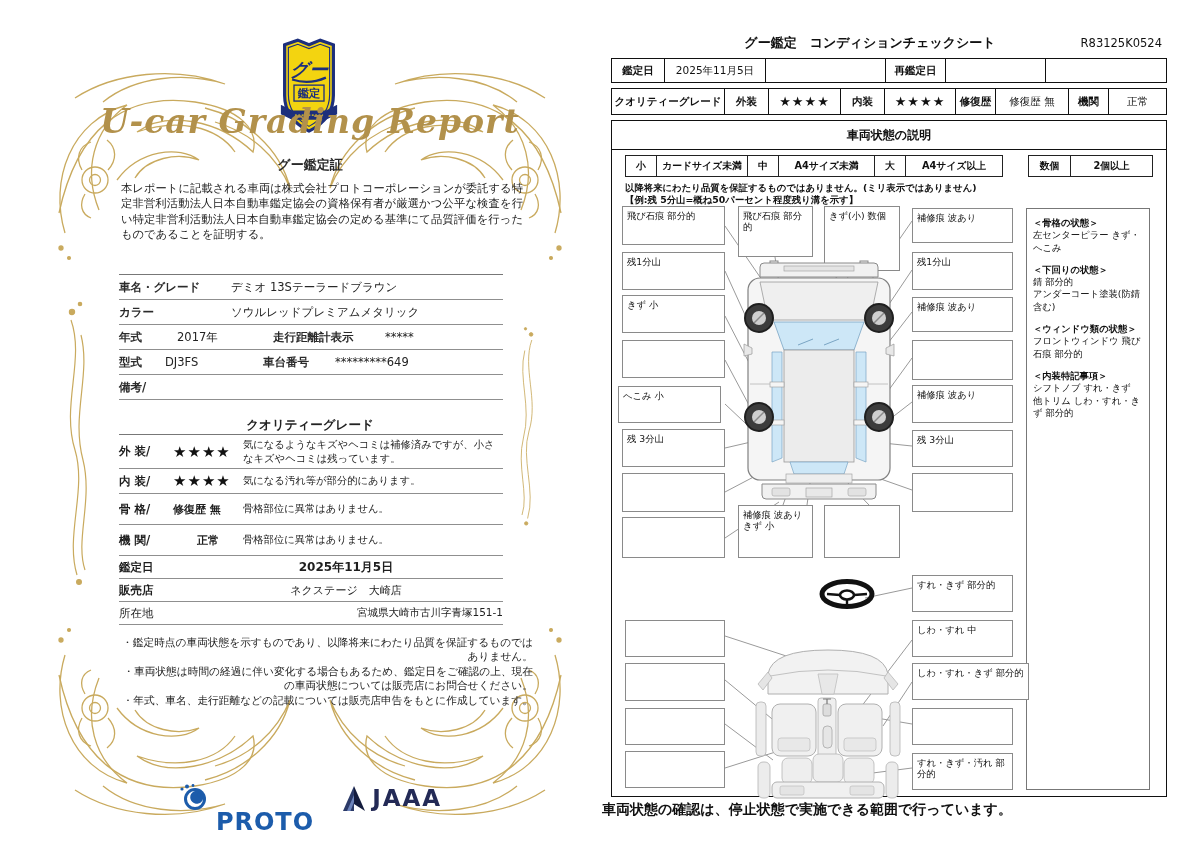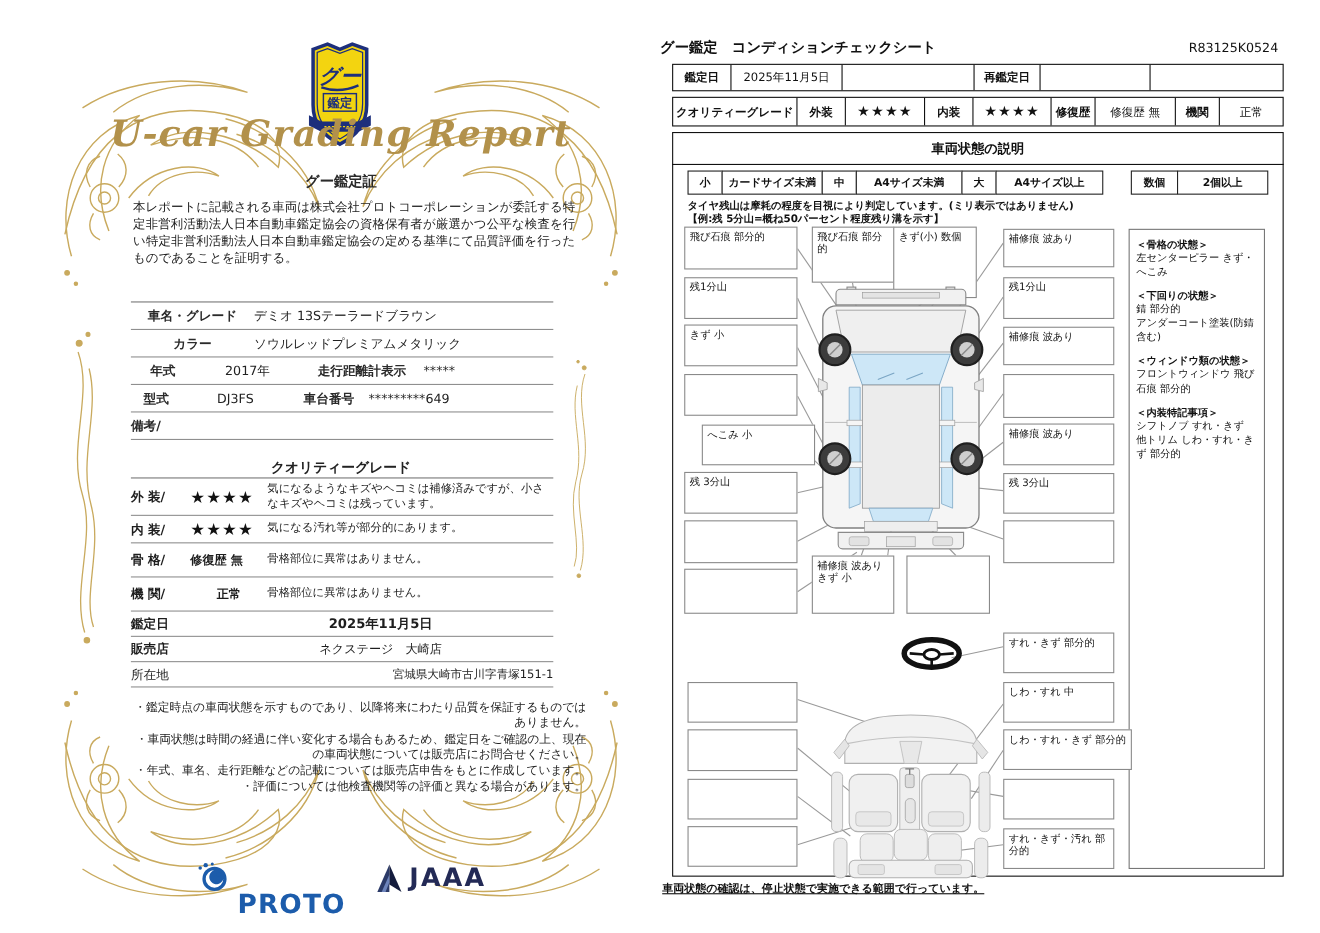--- a/index.html
+++ b/index.html
@@ -7,35 +7,35 @@
   .a{position:absolute;}
   
   #left-page{left:55px;top:30px;width:510px;height:812px;}
   .cert-title{top:72px;left:0;width:510px;text-align:center;
     font-family:"DejaVu Serif","Liberation Serif",serif;font-style:italic;font-weight:700;
     font-size:33px;color:#b2914b;letter-spacing:1px;}
   .cert-sub{top:126px;left:0;width:510px;text-align:center;font-size:13px;font-weight:700;color:#2a2a2a;}
   .intro{top:151px;left:66px;width:402px;font-size:11.3px;line-height:15.4px;text-align:justify;color:#222;}
   .sec-title{left:0;width:510px;text-align:center;font-size:12.5px;font-weight:700;color:#222;}
   .ltable{left:64px;width:384px;border-top:1.3px solid #777;}
-  .lrow{display:flex;align-items:center;border-bottom:1px solid #8f8f8f;min-height:24px;font-size:11.5px;text-align:center;}
+  .lrow{display:flex;align-items:center;border-bottom:1px solid #8f8f8f;min-height:24px;font-size:11.5px;}
   .lrow .lab{font-weight:700;color:#2a2a2a;}
   .lrow .val{color:#222;}
   .grow{display:flex;align-items:center;border-bottom:1px solid #8f8f8f;font-size:11.5px;padding:3px 0;}
   .stars{font-size:15px;letter-spacing:1px;color:#111;font-weight:700;}
   .gdesc{font-size:10.3px;line-height:13.5px;color:#222;flex:1;}
   .meta-row{display:flex;align-items:center;border-bottom:1px solid #8f8f8f;height:22px;font-size:11.5px;}
   .notes{top:606px;left:66px;width:412px;font-size:10.7px;line-height:14.4px;color:#222;}
   .note-item{padding-left:12px;text-indent:-12px;text-align:right;}
   .logos{top:730px;left:0;width:510px;display:flex;justify-content:center;align-items:center;gap:26px;}
   .proto-txt{font-size:24px;font-weight:800;color:#1c5cab;letter-spacing:1px;margin-top:48px;}
   .jaaa-txt{font-size:23px;font-weight:800;color:#232a56;letter-spacing:2px;}
   
   #right-page{left:600px;top:30px;width:570px;height:812px;}
-  .r-title{top:4px;left:0;width:540px;font-size:13px;font-weight:700;color:#111;}
+  .r-title{top:4px;left:0;width:540px;text-align:center;font-size:13px;font-weight:700;color:#111;}
   .serial{top:6px;right:8px;font-size:11.5px;color:#111;}
   .tblrow{display:flex;border:1.2px solid #111;box-sizing:border-box;background:#fff;}
   .tblrow .c{border-right:1px solid #111;box-sizing:border-box;display:flex;align-items:center;
     justify-content:center;font-size:10.5px;color:#111;overflow:hidden;}
   .tblrow .c:last-child{border-right:none;}
   .c.b{font-weight:700;}
   .c.st{font-size:13px;font-weight:700;letter-spacing:1px;}
   .main-box{left:11px;top:90px;width:556px;height:677px;border:1.5px solid #111;box-sizing:border-box;}
   .box-head{left:11px;top:90px;width:556px;height:30px;line-height:30px;text-align:center;
     font-size:12px;font-weight:700;border-bottom:1.2px solid #111;box-sizing:border-box;color:#111;}
@@ -43,21 +43,21 @@
   .legend .lc{border:1px solid #222;box-sizing:border-box;margin-left:-1px;display:flex;
     align-items:center;justify-content:center;font-size:9.8px;font-weight:700;color:#111;background:#fff;}
   .legend .lc:first-child{margin-left:0;}
   .tnote{left:25px;font-size:9.4px;font-weight:600;line-height:11.5px;color:#111;}
   .lbox{border:1px solid #8a8a8a;background:#fff;box-sizing:border-box;font-size:9.3px;
     line-height:11px;padding:3px 4px;color:#111;}
   .sumbox{left:426px;top:178px;width:124px;height:582px;border:1px solid #777;box-sizing:border-box;
     background:#fff;padding:8px 6px;font-size:9.3px;line-height:12.3px;color:#111;}
   .sum-h{font-weight:600;margin-top:10px;}
   .sum-h:first-child{margin-top:0;}
-  .r-footer{left:2px;top:771px;font-size:10px;font-weight:600;color:#111;text-decoration:underline;}
+  .r-footer{left:2px;top:771px;font-size:14px;font-weight:600;color:#111;}
   svg{display:block;}
 </style>
 </head>
 <body>
 
 <div id="left-page" class="a">
 
   <svg class="a" style="left:0;top:0" width="510" height="812" viewBox="0 0 510 812">
     <defs>
       <g id="corner" stroke="#c9aa5e" fill="none" stroke-width="1.3">
@@ -164,21 +164,20 @@
     <div class="meta-row">
       <span class="lab" style="width:70px;font-weight:400">所在地</span>
       <span style="flex:1;text-align:right;font-size:10.5px">宮城県大崎市古川字青塚151-1</span>
     </div>
   </div>
 
   <div class="a notes">
     <div class="note-item">・鑑定時点の車両状態を示すものであり、以降将来にわたり品質を保証するものではありません。</div>
     <div class="note-item">・車両状態は時間の経過に伴い変化する場合もあるため、鑑定日をご確認の上、現在の車両状態については販売店にお問合せください。</div>
     <div class="note-item">・年式、車名、走行距離などの記載については販売店申告をもとに作成しています。</div>
-    <div class="note-item">・評価については他検査機関等の評価と異なる場合があります。</div>
   </div>
 
   <div class="a logos">
     <div style="display:flex;align-items:center;gap:6px">
       <svg width="32" height="30" viewBox="0 0 32 30">
         <circle cx="4" cy="6" r="1.6" fill="#1c5cab"></circle>
         <circle cx="9" cy="3.5" r="2" fill="#1c5cab"></circle>
         <circle cx="15" cy="2.5" r="1.4" fill="#1c5cab"></circle>
         <circle cx="17" cy="16" r="11" fill="#1c5cab"></circle>
         <path d="M17,8 a8,8 0 1 0 8,8 a6.5,6.5 0 1 1 -8,-8 Z" fill="#ffffff"></path>
@@ -232,21 +231,21 @@
     <div class="lc" style="width:32px">中</div>
     <div class="lc" style="width:97px">A4サイズ未満</div>
     <div class="lc" style="width:32px">大</div>
     <div class="lc" style="width:98px">A4サイズ以上</div>
   </div>
   <div class="a legend" style="left:428px;top:125px">
     <div class="lc" style="width:43px">数個</div>
     <div class="lc" style="width:83px">2個以上</div>
   </div>
 
-  <div class="a tnote" style="top:152px">タイヤ残山は摩耗の程度を目視により判定しています。(ミリ表示ではありません)</div>
+  <div class="a tnote" style="top:152px">以降将来にわたり品質を保証するものではありません。(ミリ表示ではありません)</div>
   <div class="a tnote" style="top:164px">【例:残 5分山=概ね50パーセント程度残り溝を示す】</div>
 
   <svg class="a" style="left:11px;top:90px" width="556" height="677" viewBox="0 0 556 677">
     <g stroke="#9a9a9a" stroke-width="1" fill="none">
       <path d="M114,106 L162,176"></path>
         <path d="M114,151 L140,208"></path>
         <path d="M114,196 L148,262"></path>
       <path d="M114,240 L146,300"></path>
         <path d="M114,284 L150,318"></path>
         <path d="M114,328 L140,322"></path>
@@ -274,27 +273,27 @@
         <path d="M301,562 L272,606"></path>
         <path d="M301,604 L230,592"></path>
       <path d="M301,648 L238,656"></path>
     </g>
   </svg>
 
   <div class="a lbox" style="left:22px;top:176px;width:103px;height:39px">飛び石痕 部分的</div>
   <div class="a lbox" style="left:22px;top:222px;width:103px;height:38px">残1分山</div>
   <div class="a lbox" style="left:22px;top:265px;width:103px;height:38px">きず 小</div>
   <div class="a lbox" style="left:22px;top:310px;width:103px;height:38px"></div>
-  <div class="a lbox" style="left:38px;top:356px;width:103px;height:37px">へこみ 小</div>
+  <div class="a lbox" style="left:18px;top:356px;width:103px;height:37px">へこみ 小</div>
   <div class="a lbox" style="left:22px;top:399px;width:103px;height:38px">残 3分山</div>
   <div class="a lbox" style="left:22px;top:443px;width:103px;height:39px"></div>
   <div class="a lbox" style="left:22px;top:487px;width:103px;height:41px"></div>
 
   <div class="a lbox" style="left:138px;top:176px;width:75px;height:51px">飛び石痕 部分的</div>
-  <div class="a lbox" style="left:212px;top:176px;width:76px;height:65px">きず(小) 数個</div>
+  <div class="a lbox" style="left:224px;top:176px;width:76px;height:65px">きず(小) 数個</div>
 
   <div class="a lbox" style="left:138px;top:475px;width:75px;height:53px">
     <div>補修痕 波あり</div>
     <div>きず 小</div>
   </div>
   <div class="a lbox" style="left:224px;top:475px;width:76px;height:53px"></div>
 
   <div class="a lbox" style="left:312px;top:178px;width:101px;height:35px">補修痕 波あり</div>
   <div class="a lbox" style="left:312px;top:222px;width:101px;height:38px">残1分山</div>
   <div class="a lbox" style="left:312px;top:267px;width:101px;height:35px">補修痕 波あり</div>

